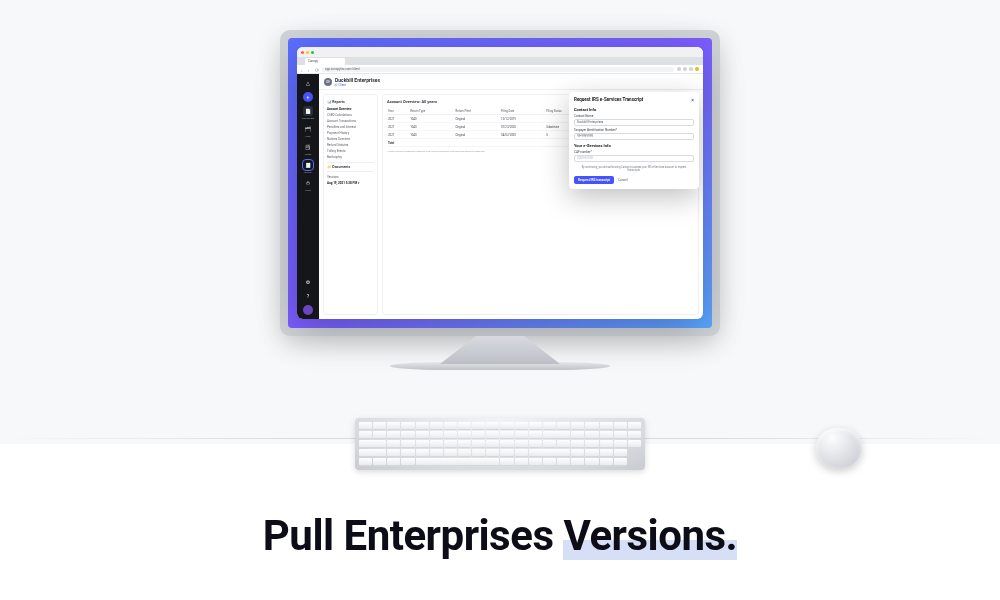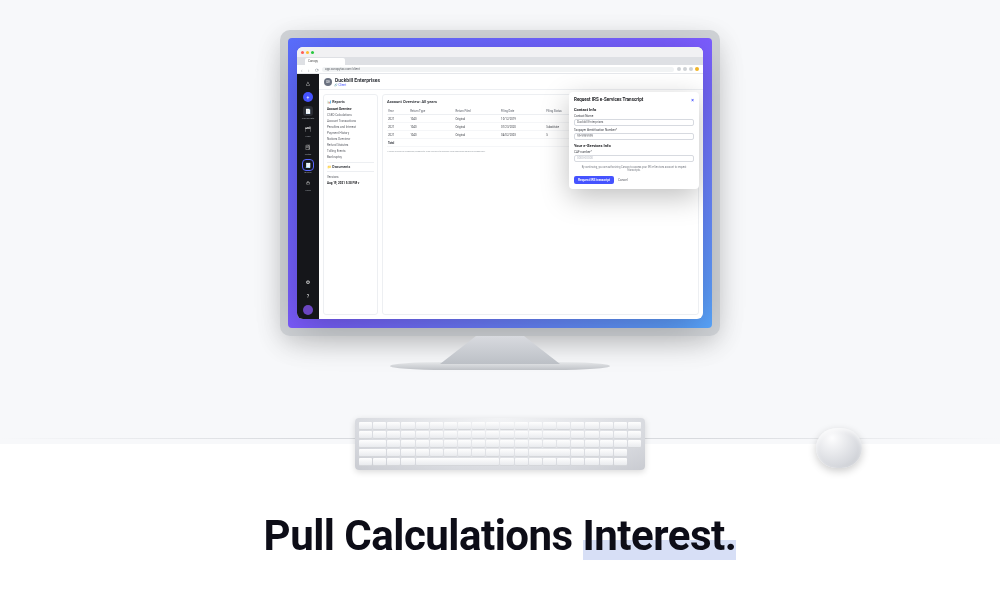--- a/index.html
+++ b/index.html
@@ -344,15 +344,15 @@
         <div class="key"></div>
         <div class="key"></div>
         <div class="key"></div>
         <div class="key"></div>
       </div>
   </div>
 
   <div class="mouse"></div>
 
   <div class="headline">
-    <span>Pull Calculations </span><span class="hl2">Interest.</span>
+    <span>Pull Enterprises </span><span class="hl2">Versions.</span>
   </div>
 </div>
 
 </body></html>

